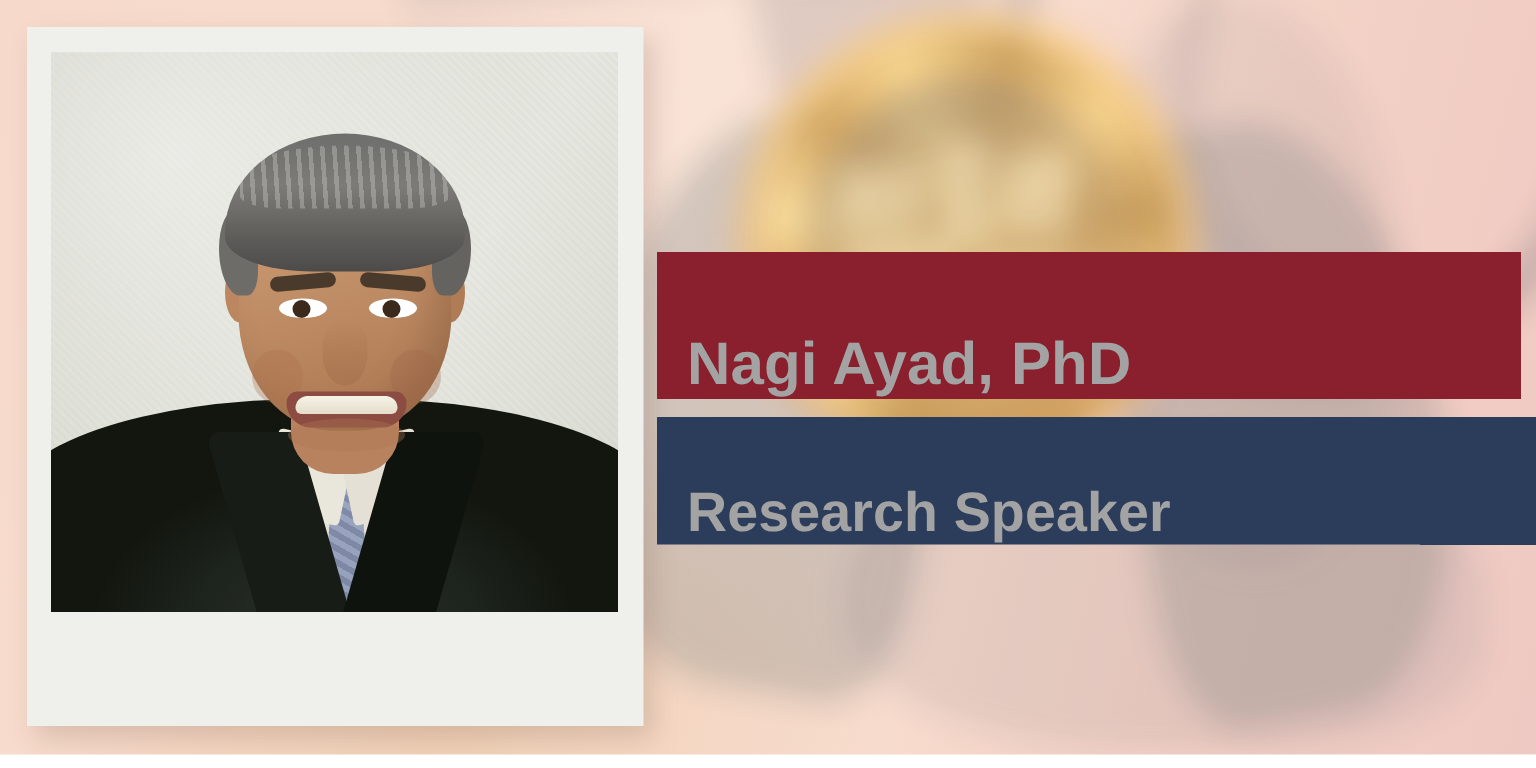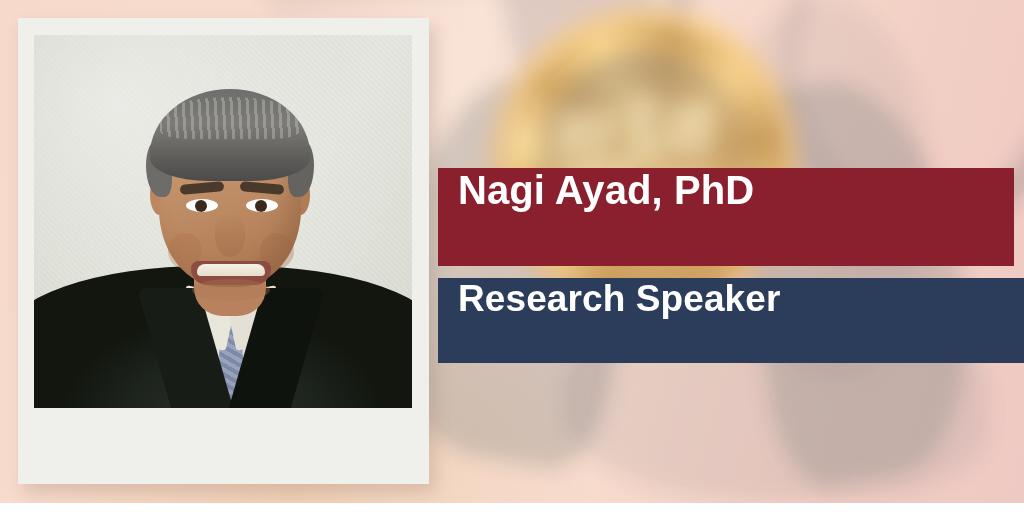--- a/index.html
+++ b/index.html
@@ -212,22 +212,22 @@
     position:absolute; left:6px; top:3px; width:68px; height:12px;
     background:linear-gradient(180deg,#f6f2e6,#e4ddcb); border-radius:8px 8px 4px 4px;
   }
   .cheek-l { position:absolute; left:134px; top:198px; width:34px; height:36px; background:rgba(170,112,76,.32); border-radius:50%; }
   .cheek-r { position:absolute; left:226px; top:198px; width:34px; height:36px; background:rgba(160,104,70,.32); border-radius:50%; }
   .chin { position:absolute; left:158px; top:244px; width:78px; height:22px; background:rgba(176,120,84,.35); border-radius:50%; }
 
   
   .banner {
     position:absolute;
-    display:flex; align-items:flex-start;
-    color:#ffffff;
+    display:flex; align-items:flex-end;
+    color:#a3a3a3;
     font-weight:700;
     letter-spacing:.1px;
   }
   .banner-name {
     left:438px; top:168px; width:576px; height:98px;
     background:#8a1f2d;
     font-size:40px;
     padding-left:20px;
   }
   .banner-role {

